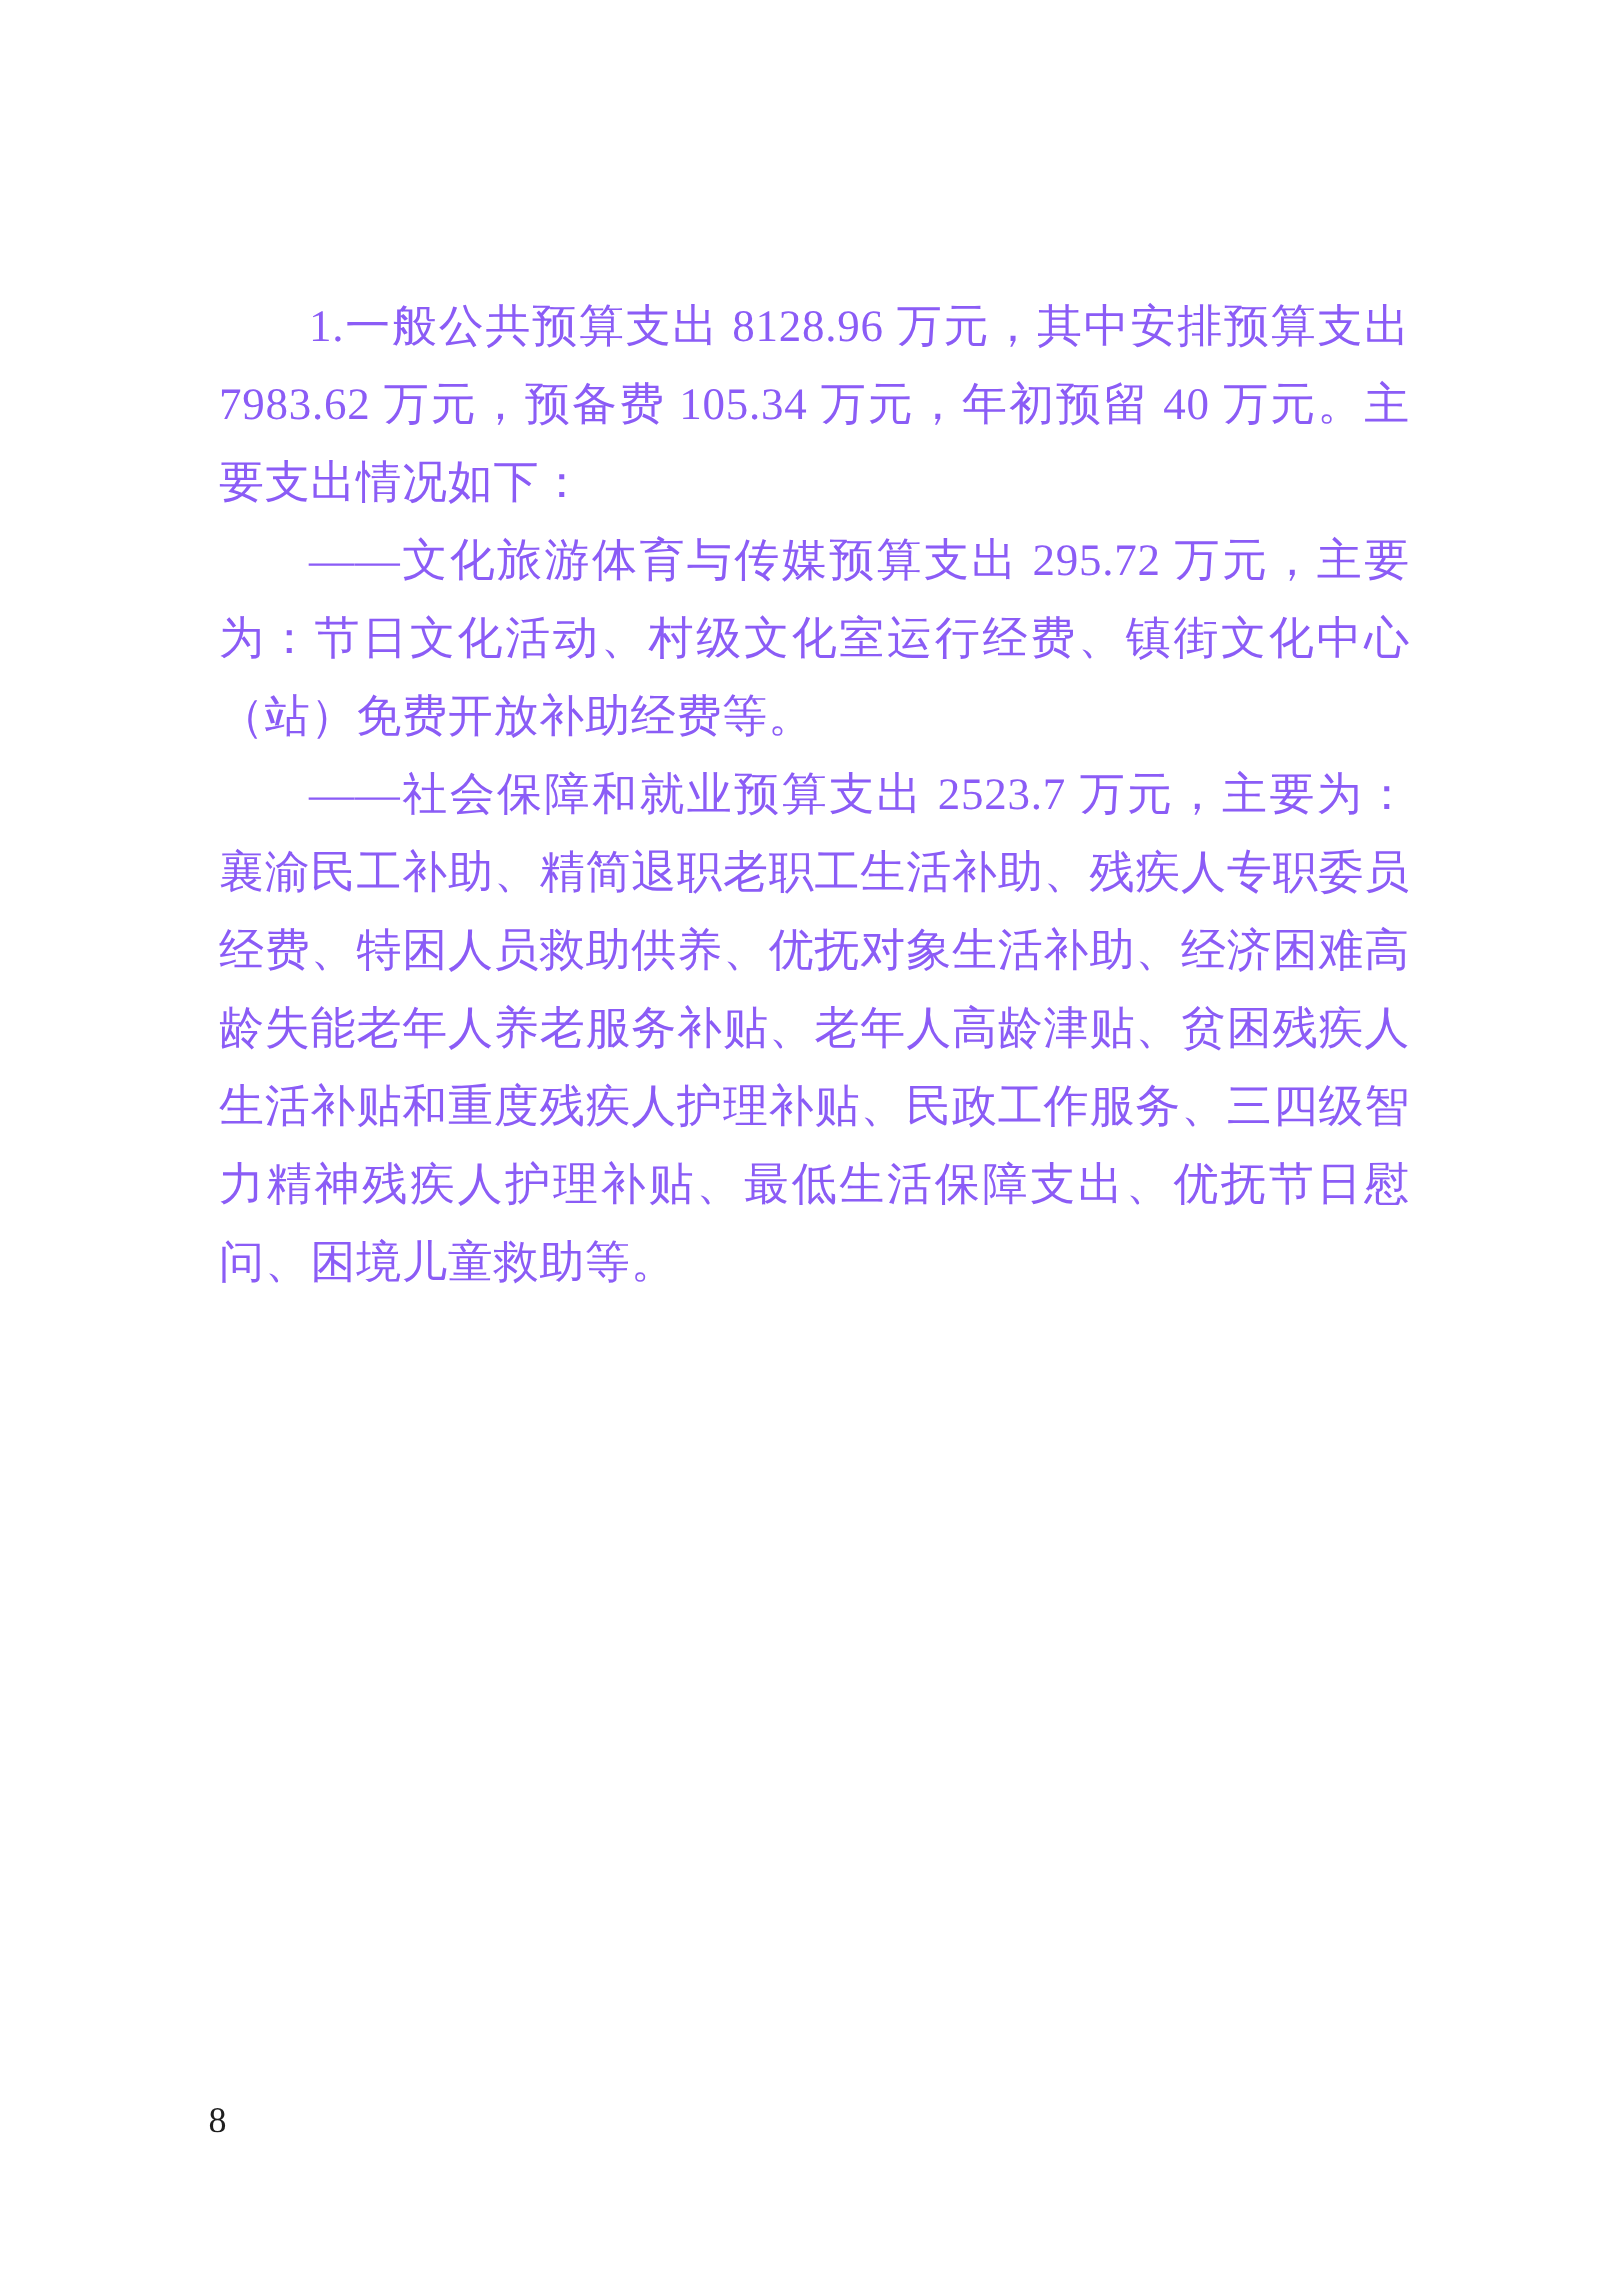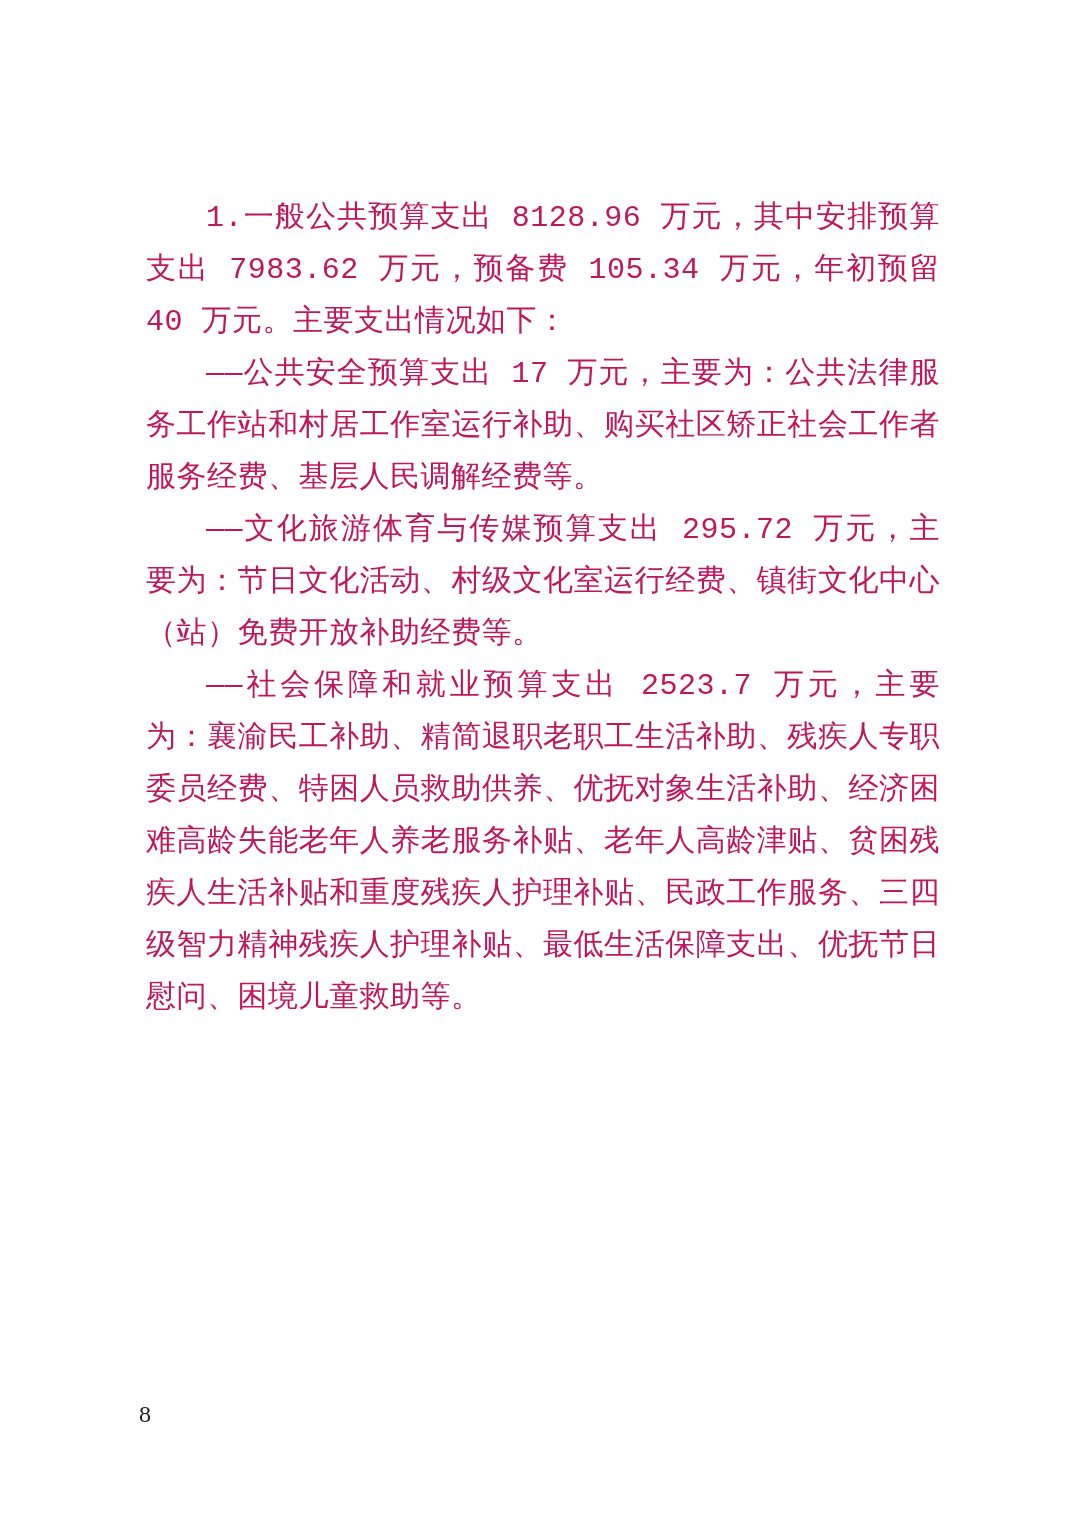--- a/index.html
+++ b/index.html
@@ -20,27 +20,26 @@
     top: 0;
     width: 1074px;
     height: 1520px;
     background: #ffffff;
   }
   .content {
     position: absolute;
     left: 146px;
     top: 192px;
     width: 794px;
-    color: #be185d;
+    color: #8b5cf6;
     font-size: 30px;
     line-height: 52px;
     text-align: justify;
     text-justify: inter-ideograph;
     letter-spacing: 0.5px;
-    font-family: Liberation Mono, monospace;
   }
   .content p {
     margin: 0;
     padding: 0;
     text-indent: 2em;
     word-break: break-all;
   }
   .page-number {
     position: absolute;
     left: 139px;
@@ -50,20 +49,19 @@
     color: #1f1f1f;
   }
 </style>
 </head>
 <body>
 
 <div class="page">
 
   <div class="content">
     <p>1.一般公共预算支出 8128.96 万元，其中安排预算支出 7983.62 万元，预备费 105.34 万元，年初预留 40 万元。主要支出情况如下：</p>
-    <p>——公共安全预算支出 17 万元，主要为：公共法律服务工作站和村居工作室运行补助、购买社区矫正社会工作者服务经费、基层人民调解经费等。</p>
     <p>——文化旅游体育与传媒预算支出 295.72 万元，主要为：节日文化活动、村级文化室运行经费、镇街文化中心（站）免费开放补助经费等。</p>
     <p>——社会保障和就业预算支出 2523.7 万元，主要为：襄渝民工补助、精简退职老职工生活补助、残疾人专职委员经费、特困人员救助供养、优抚对象生活补助、经济困难高龄失能老年人养老服务补贴、老年人高龄津贴、贫困残疾人生活补贴和重度残疾人护理补贴、民政工作服务、三四级智力精神残疾人护理补贴、最低生活保障支出、优抚节日慰问、困境儿童救助等。</p>
   </div>
 
   <div class="page-number">8</div>
 
 </div>
 
 </body></html>

